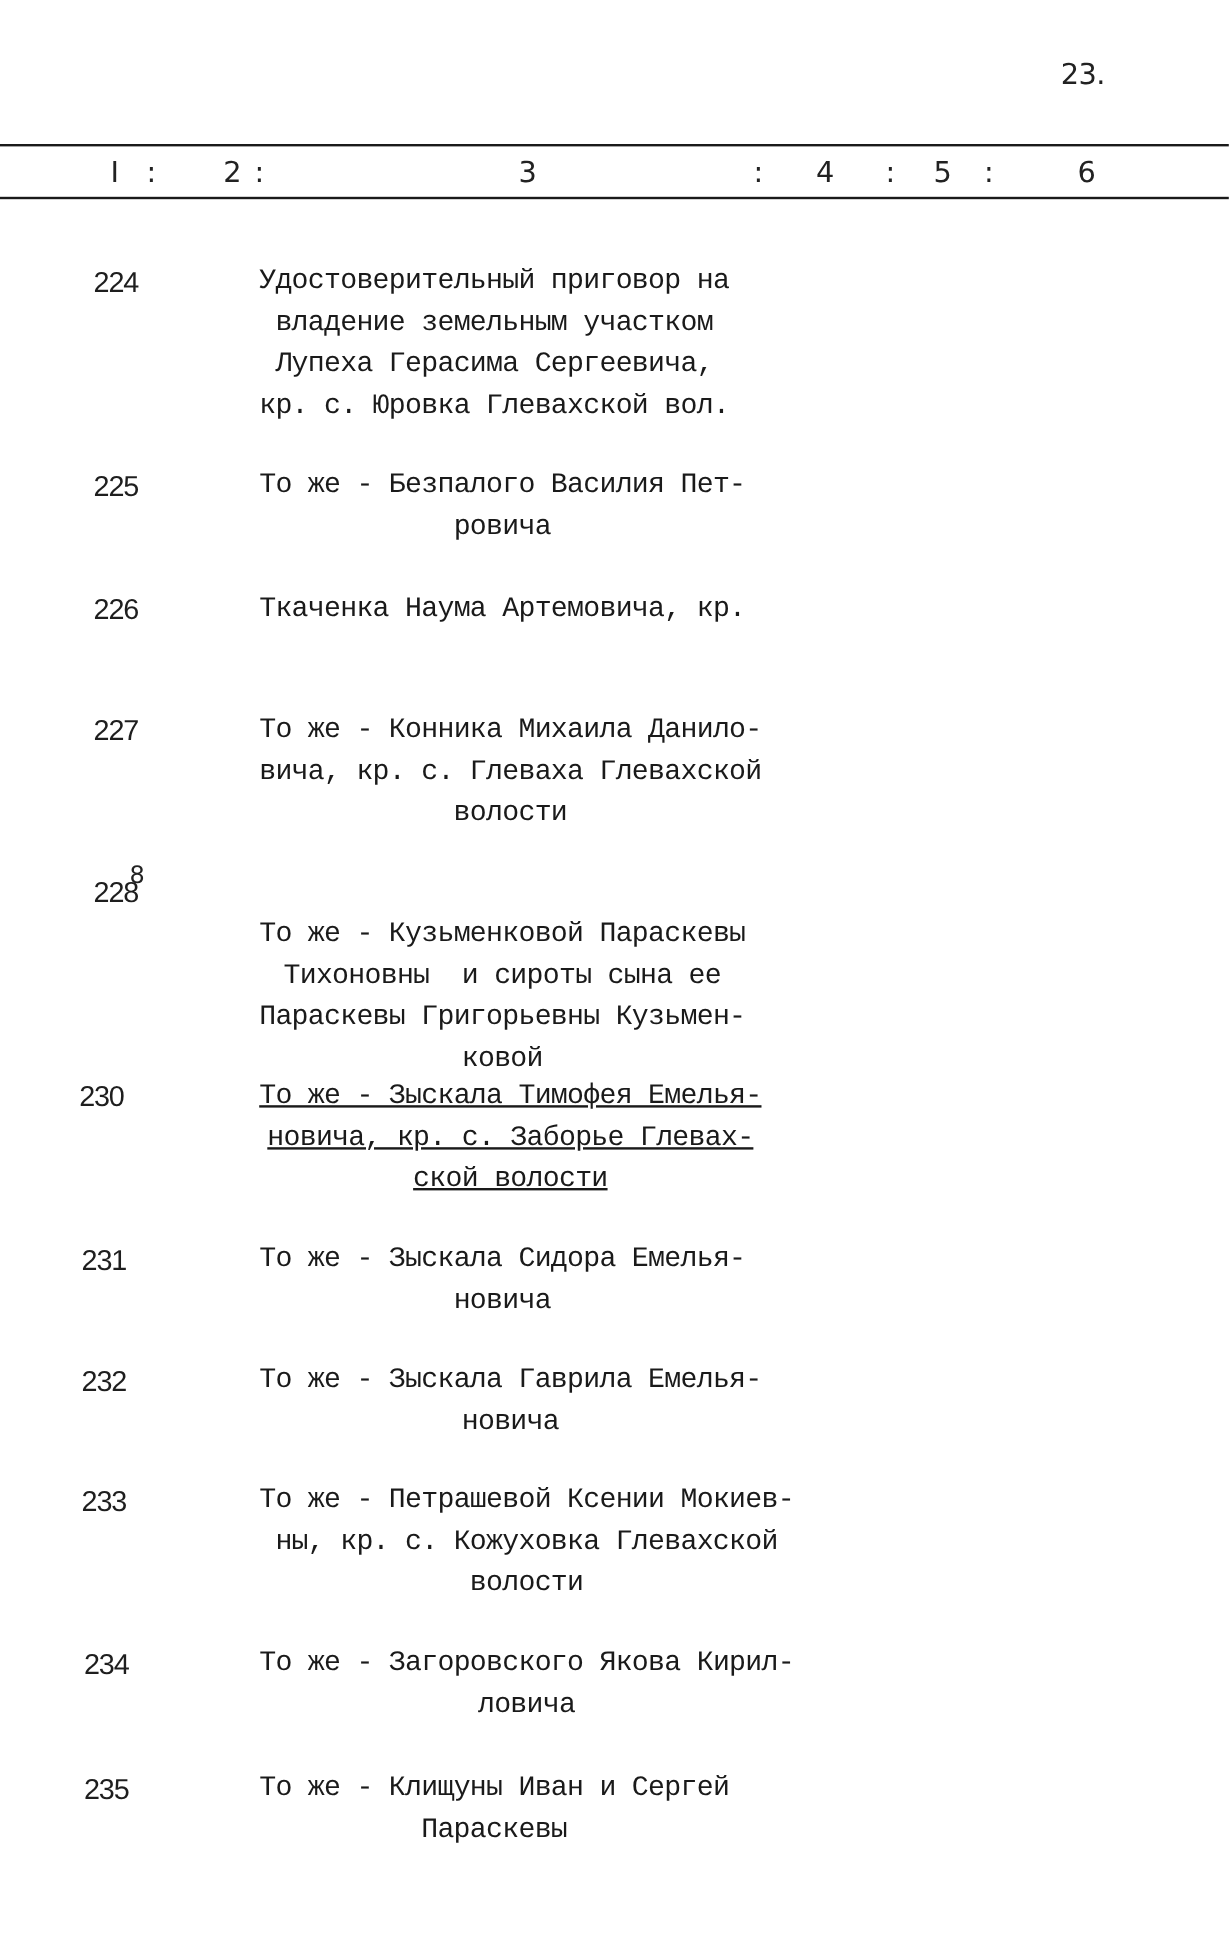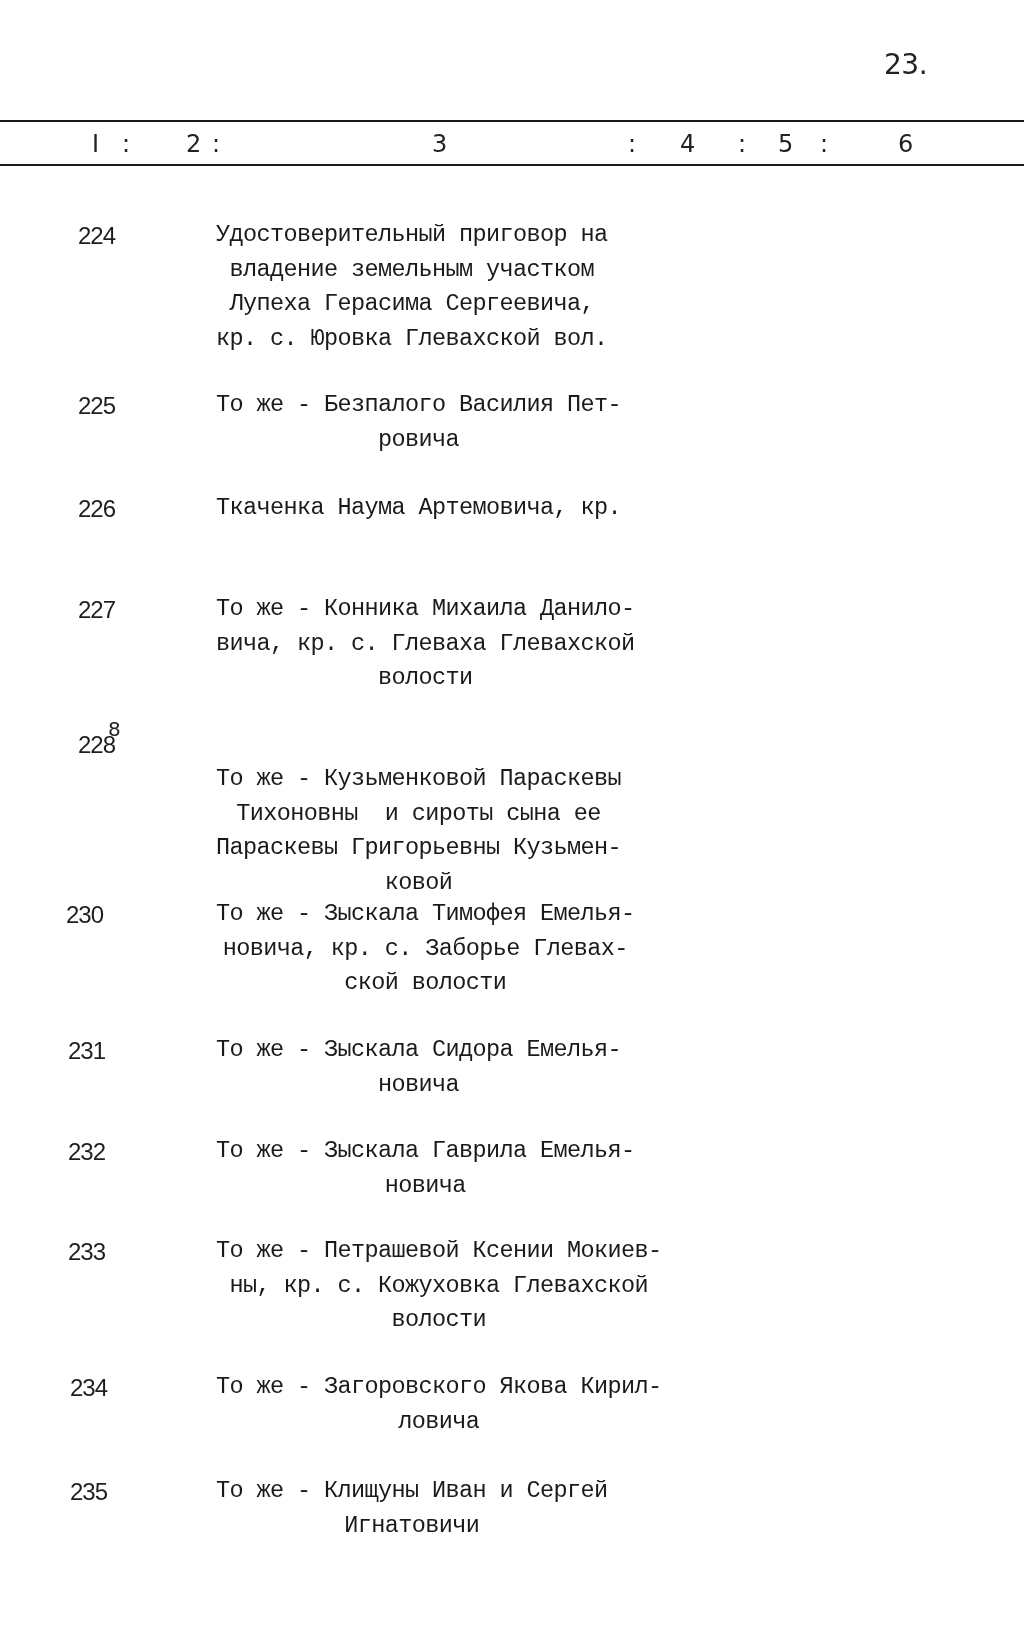--- a/index.html
+++ b/index.html
@@ -13,21 +13,21 @@
       position: relative;
       overflow: hidden;
       color: #1c1c1c;
       font-family: "Liberation Mono", "DejaVu Sans Mono", monospace;
     }
     .page-number {
       position: absolute;
       left: 884px;
       top: 48px;
       font-family: "DejaVu Sans", sans-serif;
-      font-size: 28px;
+      font-size: 24px;
       color: #222;
       letter-spacing: -0.5px;
     }
     .rule {
       position: absolute;
       left: 0;
       width: 1024px;
       height: 2px;
       background: #1a1a1a;
     }
@@ -109,36 +109,36 @@
         <span class="entry-num" style="left: 78px; top: 0px;">227</span>
         <div class="entry-text" style="top: -4px;"><span class="line">То же - Конника Михаила Данило-</span><span class="line">вича, кр. с. Глевaха Глевахской</span><span class="line">волости</span></div>
       </div>
       <div class="entry" style="top: 731px;">
         <span class="entry-num" style="left: 78px; top: 0px;">228</span>
         <span class="sup-mark" style="left: 108px; top: -14px;">8</span>
         <div class="entry-text" style="top: -4px; margin-top: 35px;"><span class="line">То же - Кузьменковой Параскевы</span><span class="line">Тихоновны  и сироты сына ее</span><span class="line">Параскевы Григорьевны Кузьмен-</span><span class="line">ковой</span></div>
       </div>
       <div class="entry" style="top: 901px;">
         <span class="entry-num" style="left: 66px; top: 0px;">230</span>
-        <div class="entry-text" style="top: -4px;"><span class="line">То же - Зыскала Тимофея Емелья-</span><span class="line">новича, кр. с. Заборье Глевах-</span><span class="line">ской волости</span></div>
+        <div class="entry-text" style="top: -4px; text-decoration: underline;"><span class="line">То же - Зыскала Тимофея Емелья-</span><span class="line">новича, кр. с. Заборье Глевах-</span><span class="line">ской волости</span></div>
       </div>
       <div class="entry" style="top: 1037px;">
         <span class="entry-num" style="left: 68px; top: 0px;">231</span>
         <div class="entry-text" style="top: -4px;"><span class="line">То же - Зыскала Сидора Емелья-</span><span class="line">новича</span></div>
       </div>
       <div class="entry" style="top: 1138px;">
         <span class="entry-num" style="left: 68px; top: 0px;">232</span>
         <div class="entry-text" style="top: -4px;"><span class="line">То же - Зыскала Гаврила Емелья-</span><span class="line">новича</span></div>
       </div>
       <div class="entry" style="top: 1238px;">
         <span class="entry-num" style="left: 68px; top: 0px;">233</span>
         <div class="entry-text" style="top: -4px;"><span class="line">То же - Петрашевой Ксении Мокиев-</span><span class="line">ны, кр. с. Кожуховка Глевахской</span><span class="line">волости</span></div>
       </div>
       <div class="entry" style="top: 1374px;">
         <span class="entry-num" style="left: 70px; top: 0px;">234</span>
         <div class="entry-text" style="top: -4px;"><span class="line">То же - Загоровского Якова Кирил-</span><span class="line">ловича</span></div>
       </div>
       <div class="entry" style="top: 1478px;">
         <span class="entry-num" style="left: 70px; top: 0px;">235</span>
-        <div class="entry-text" style="top: -4px;"><span class="line">То же - Клищуны Иван и Сергей</span><span class="line">Игнатовичи</span></div>
+        <div class="entry-text" style="top: -4px;"><span class="line">То же - Клищуны Иван и Сергей</span><span class="line">Параскевы</span></div>
       </div>
     </div>
 </div>
 
 </body></html>

